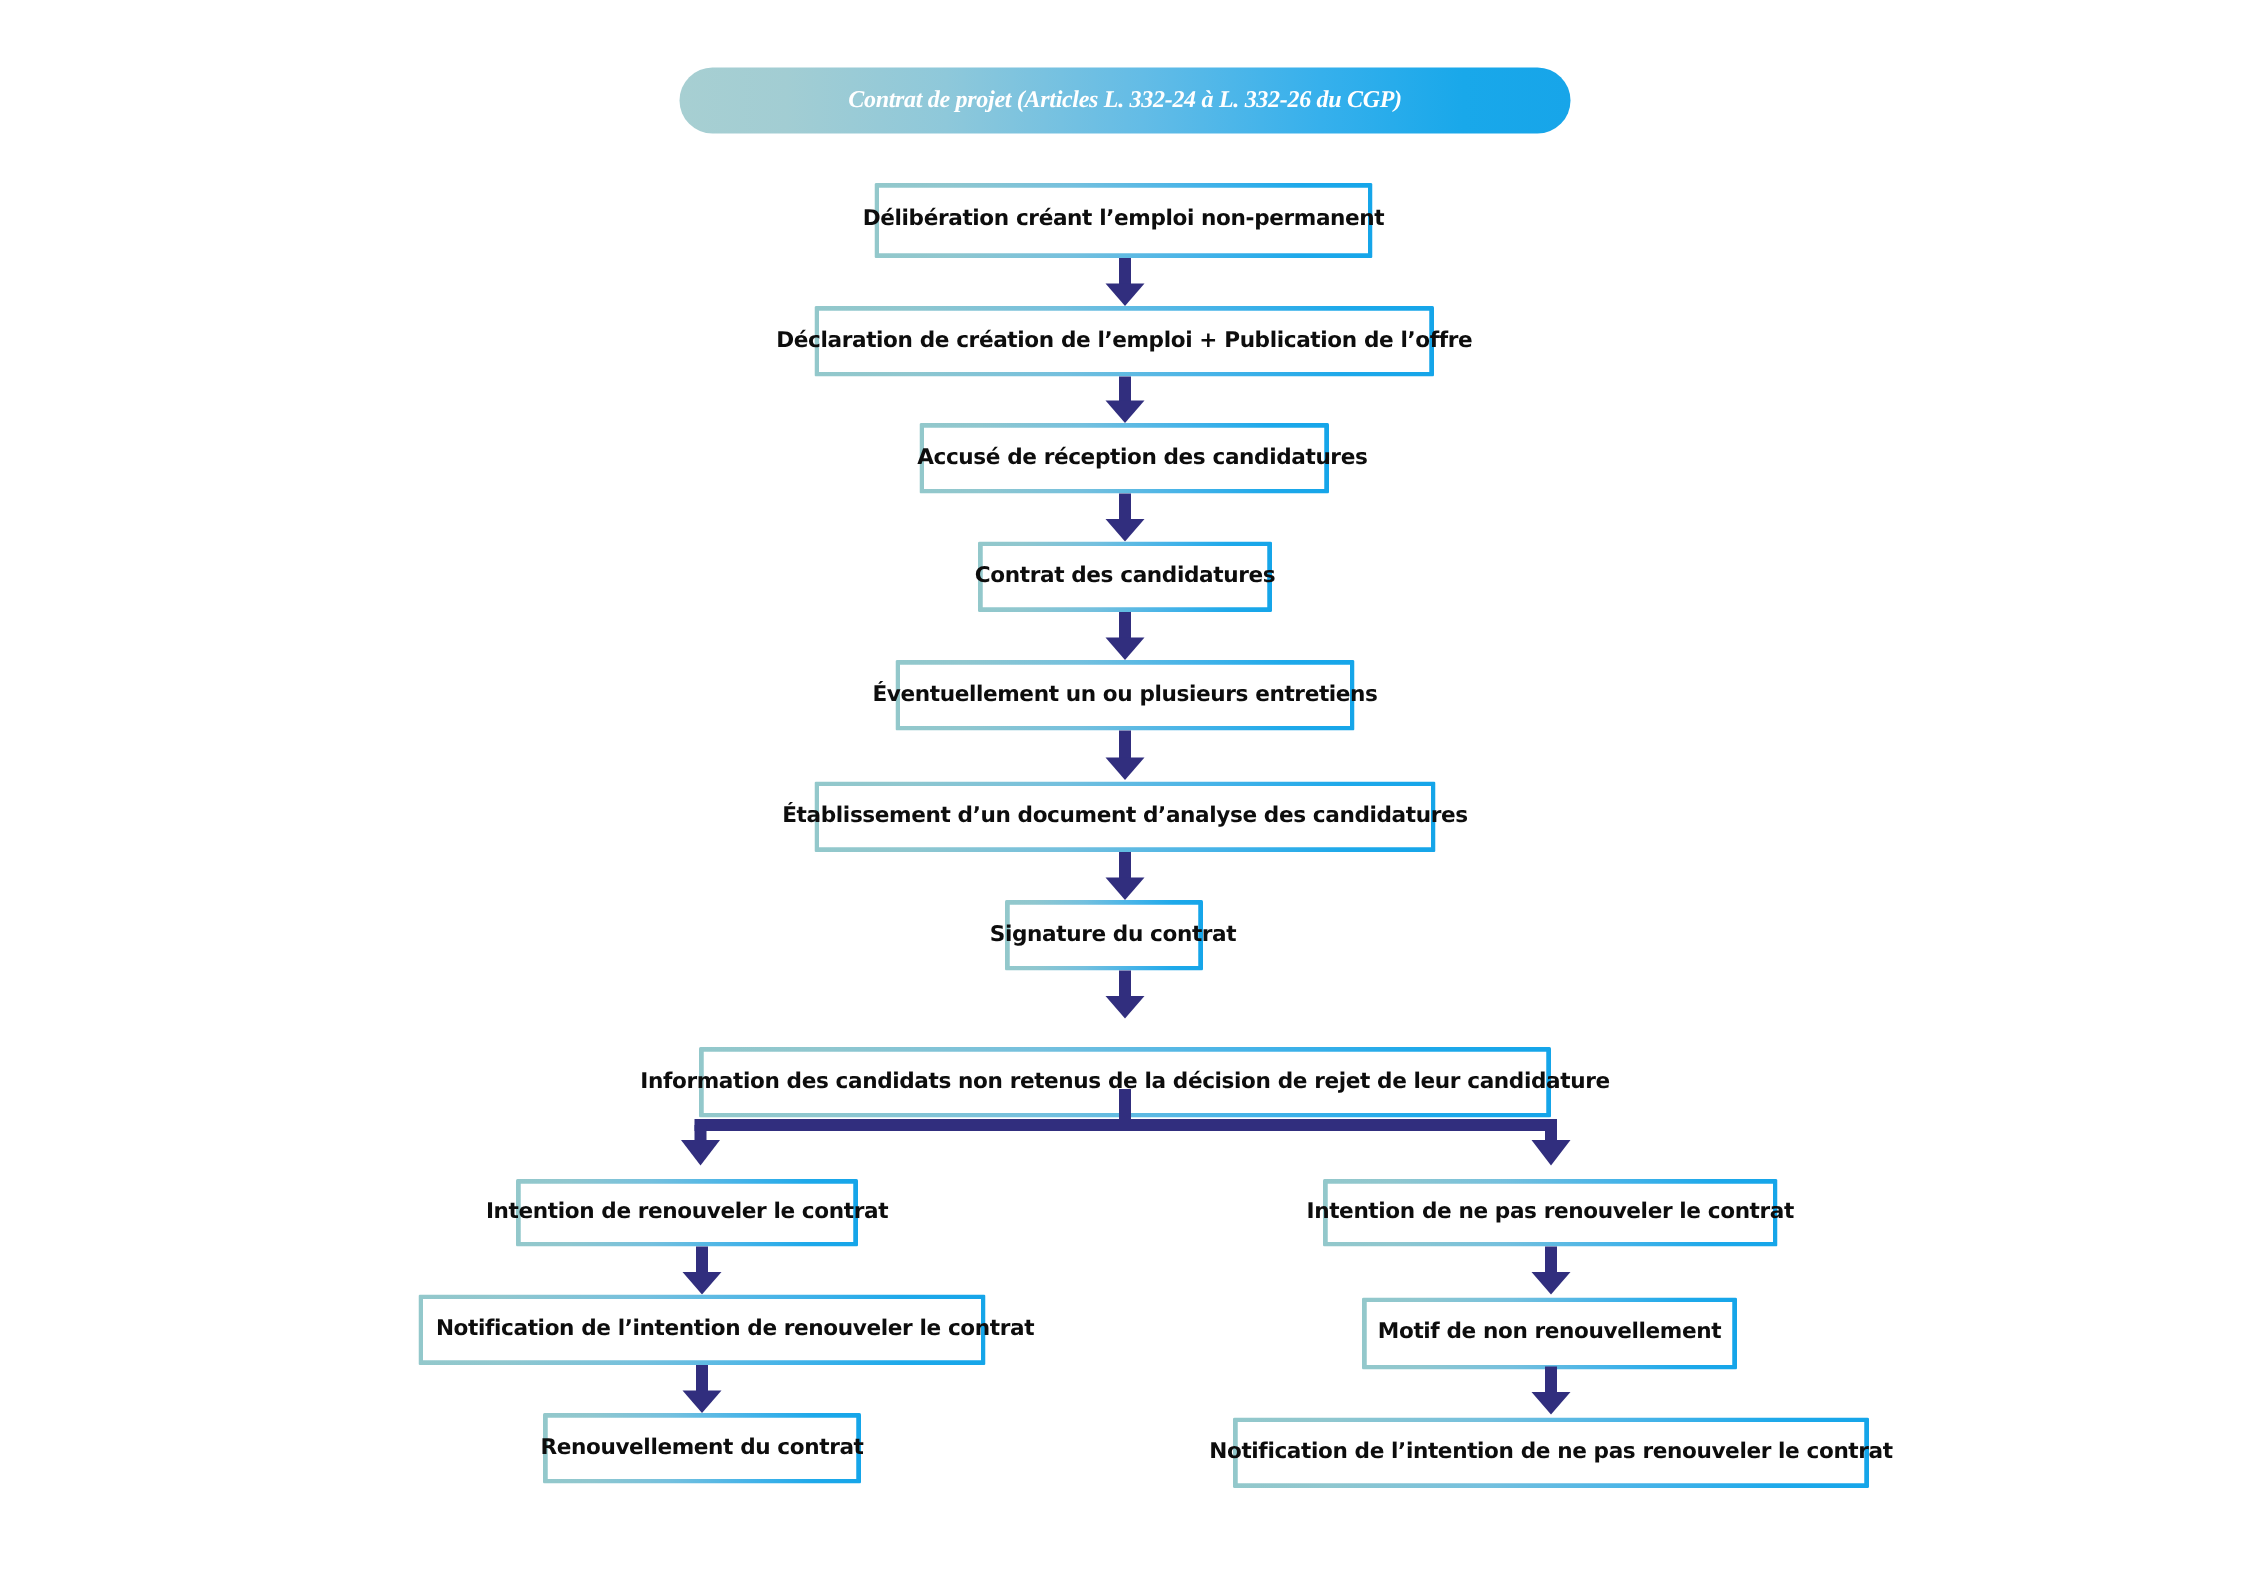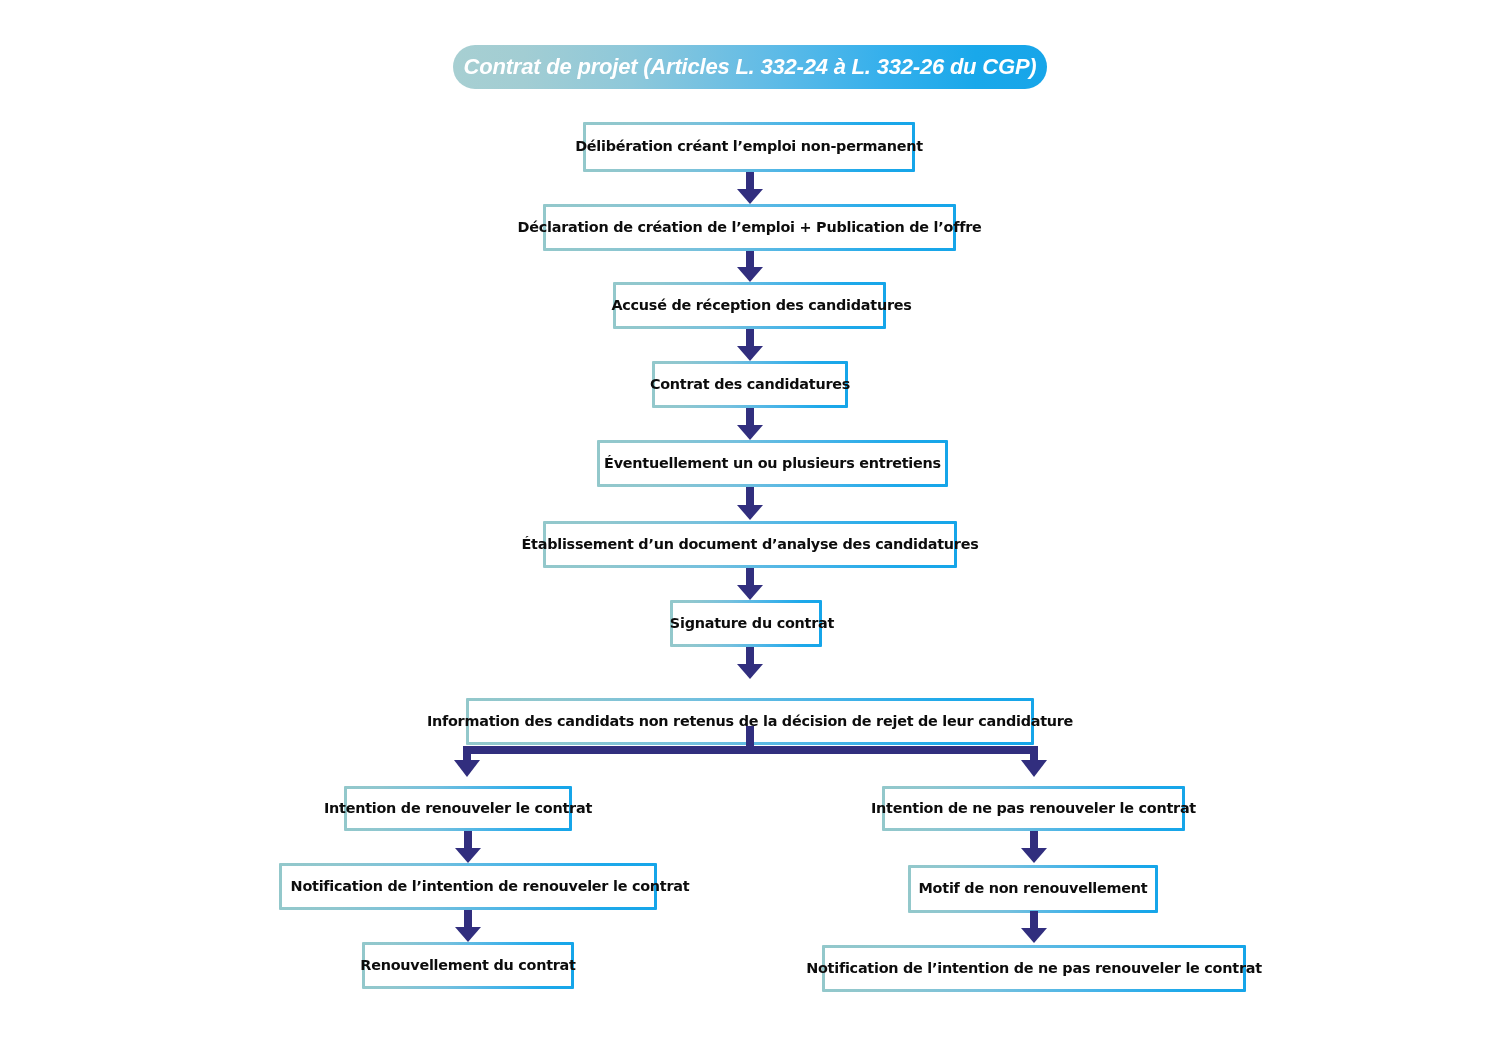--- a/index.html
+++ b/index.html
@@ -34,22 +34,22 @@
         #63bce6 52%,
         #36b0ec 72%,
         #19a8ea 88%,
         #17a5e9 100%);
     display: flex;
     align-items: center;
     justify-content: center;
   }
   .title-banner .title-text {
     color: #ffffff;
-    font-family: Liberation Sans, sans-serif;
-    font-size: 22px;
+    font-family: Liberation Serif, serif;
+    font-size: 16px;
     font-weight: bold;
     font-style: italic;
     letter-spacing: -0.2px;
     white-space: nowrap;
   }
 
   
   .node {
     position: absolute;
     box-sizing: border-box;
@@ -167,39 +167,39 @@
 
   <div class="node" style="left:652px; top:361px; width:196px; height:47px;">
     <span class="node-label">Contrat des candidatures</span>
   </div>
 
   <div class="arrow-v" style="left:737px; top:408px; height:32px;">
     <div class="shaft" style="height:18px;"></div>
     <div class="head" style="top:17px;"></div>
   </div>
 
-  <div class="node" style="left:597px; top:440px; width:351px; height:47px;">
+  <div class="node" style="left:597px; top:440px; width:306px; height:47px;">
     <span class="node-label">Éventuellement un ou plusieurs entretiens</span>
   </div>
 
   <div class="arrow-v" style="left:737px; top:487px; height:34px;">
     <div class="shaft" style="height:19px;"></div>
     <div class="head" style="top:18px;"></div>
   </div>
 
   <div class="node" style="left:543px; top:521px; width:414px; height:47px;">
     <span class="node-label">Établissement d’un document d’analyse des candidatures</span>
   </div>
 
   <div class="arrow-v" style="left:737px; top:568px; height:32px;">
     <div class="shaft" style="height:18px;"></div>
     <div class="head" style="top:17px;"></div>
   </div>
 
-  <div class="node" style="left:670px; top:600px; width:152px; height:47px;padding-left:12px;">
+  <div class="node" style="left:670px; top:600px; width:132px; height:47px;padding-left:12px;">
     <span class="node-label">Signature du contrat</span>
   </div>
 
   <div class="arrow-v" style="left:737px; top:647px; height:32px;">
     <div class="shaft" style="height:18px;"></div>
     <div class="head" style="top:17px;"></div>
   </div>
 
   <div class="node" style="left:466px; top:698px; width:568px; height:47px;">
     <span class="node-label">Information des candidats non retenus de la décision de rejet de leur candidature</span>

